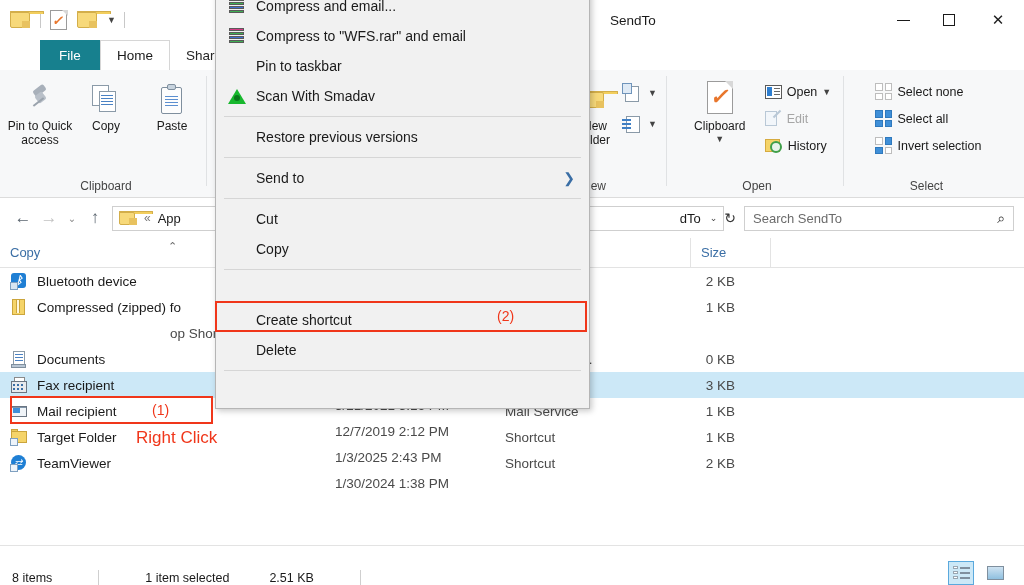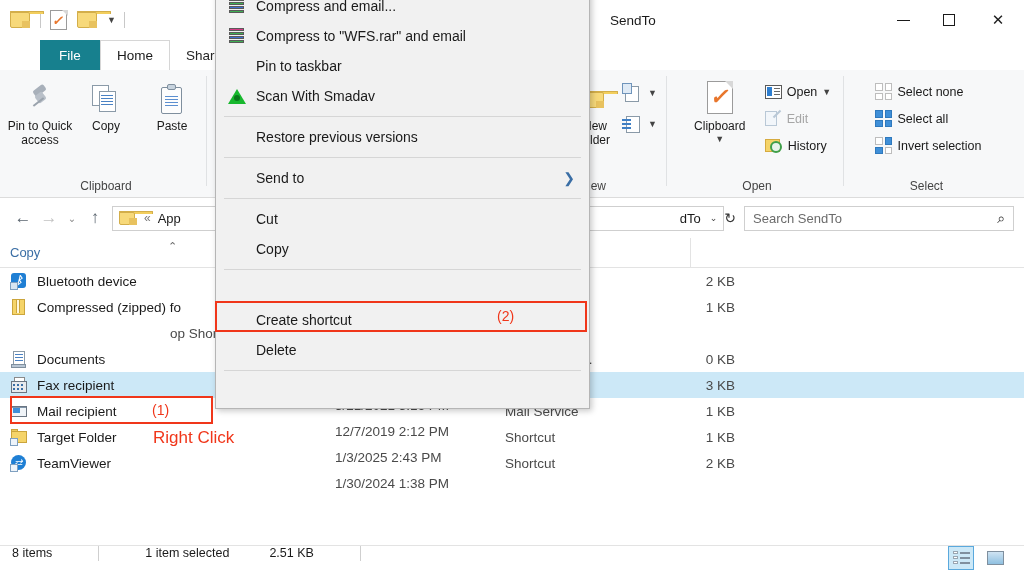--- a/index.html
+++ b/index.html
@@ -328,21 +328,21 @@
   .tgt .sc{position:absolute;left:0;bottom:0;width:8px;height:8px;background:#eef4fa;border:1px solid #7fa0c0;}
   
   .tv .bg{position:absolute;left:1px;top:0;width:15px;height:15px;border-radius:50%;background:#1f7fd4;}
   .tv .ar{position:absolute;left:4px;top:3px;color:#fff;font-size:10px;line-height:1;}
   .tv .sc{position:absolute;left:0;bottom:0;width:8px;height:8px;background:#eef4fa;border:1px solid #7fa0c0;}
 
   
   .statusbar {
     position:absolute; left:0; bottom:0; width:1024px; height:40px;
     background:#ffffff; border-top:1px solid #e3e3e3;
-    display:flex; align-items:flex-start; font-size:12.5px; color:#1a1a1a;gap:32px;
+    display:flex; align-items:flex-end; font-size:12.5px; color:#1a1a1a;gap:32px;
   }
   .statusbar .sb-sep { width:1px; height:15px; background:#cfcfcf; margin:0 14px; }
   .sb-right { margin-left:auto; display:flex; align-items:center; gap:8px; padding-right:16px;}
   .viewbtn { width:26px; height:24px; display:flex;align-items:center;justify-content:center; }
   .viewbtn.active { background:#cce8f7; border:1px solid #5aa9dd; }
   .detail-ic { width:17px;height:14px;position:relative; }
   .detail-ic .c1{position:absolute;left:0;width:5px;height:3px;background:#fff;border:1px solid #9aa6b2;}
   .detail-ic .c2{position:absolute;left:7px;width:10px;height:2px;background:#7f8f9e;}
   .tile-ic{width:17px;height:14px;background:linear-gradient(#cfe3f2,#8fc0e0);border:1px solid #7f8f9e;}
 
@@ -636,20 +636,23 @@
   <div class="colhdr">
     <div class="c" style="width:335px;">
       <span>Copy</span>
       <span class="sortarrow">⌃</span>
     </div>
     <div class="c" style="width:170px;">
         <span style="visibility:hidden">Date modified</span>
       </div>
     <div class="c" style="width:185px;">
         <span style="visibility:hidden">Type</span>
+      </div>
+    <div class="c" style="width:80px;">
+        <span>Size</span>
       </div>
     <div class="c" style="width:60px;"></div>
   </div>
 
   <div class="filelist">
 
     <div class="row">
       <div class="cell-name">
         <span class="fic bt">
             <i class="bg"></i>
@@ -844,15 +847,15 @@
       <span></span>
     </div>
   </div>
 
   <div class="annbox" style="left:215px; top:301px; width:372px; height:31px;"></div>
   <div class="annlabel" style="left:497px; top:308px;">(2)</div>
 
   <div class="annbox" style="left:10px; top:396px; width:203px; height:28px;"></div>
   <div class="annlabel" style="left:152px; top:402px;">(1)</div>
 
-  <div class="annlabel big" style="left:153px; top:428px;">Right Click</div>
+  <div class="annlabel big" style="left:136px; top:428px;">Right Click</div>
 
 </div>
 
 </body></html>

